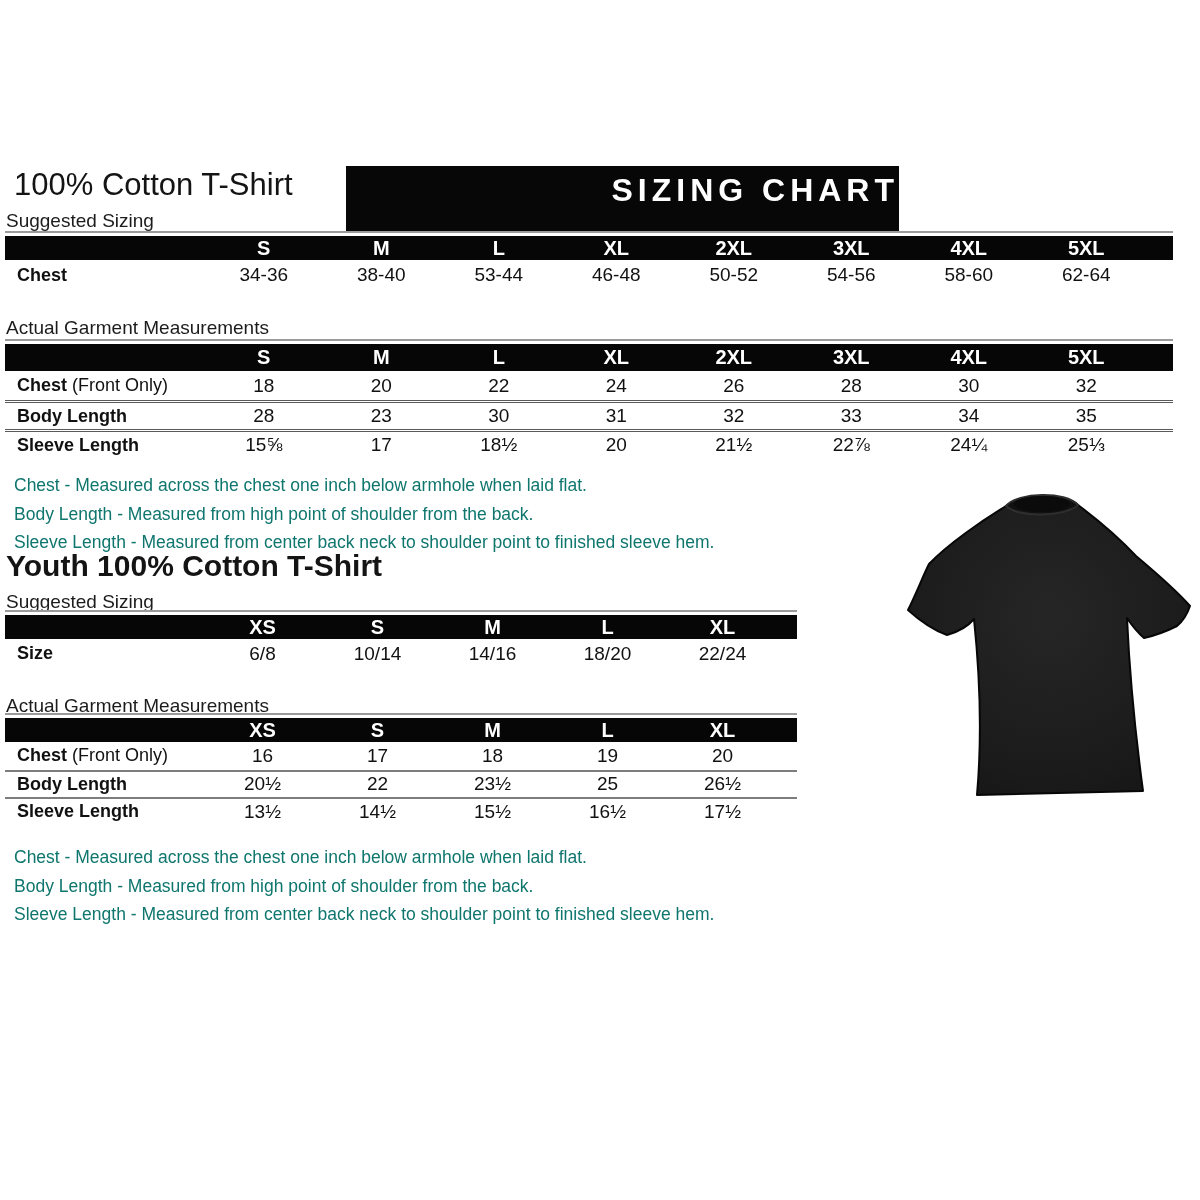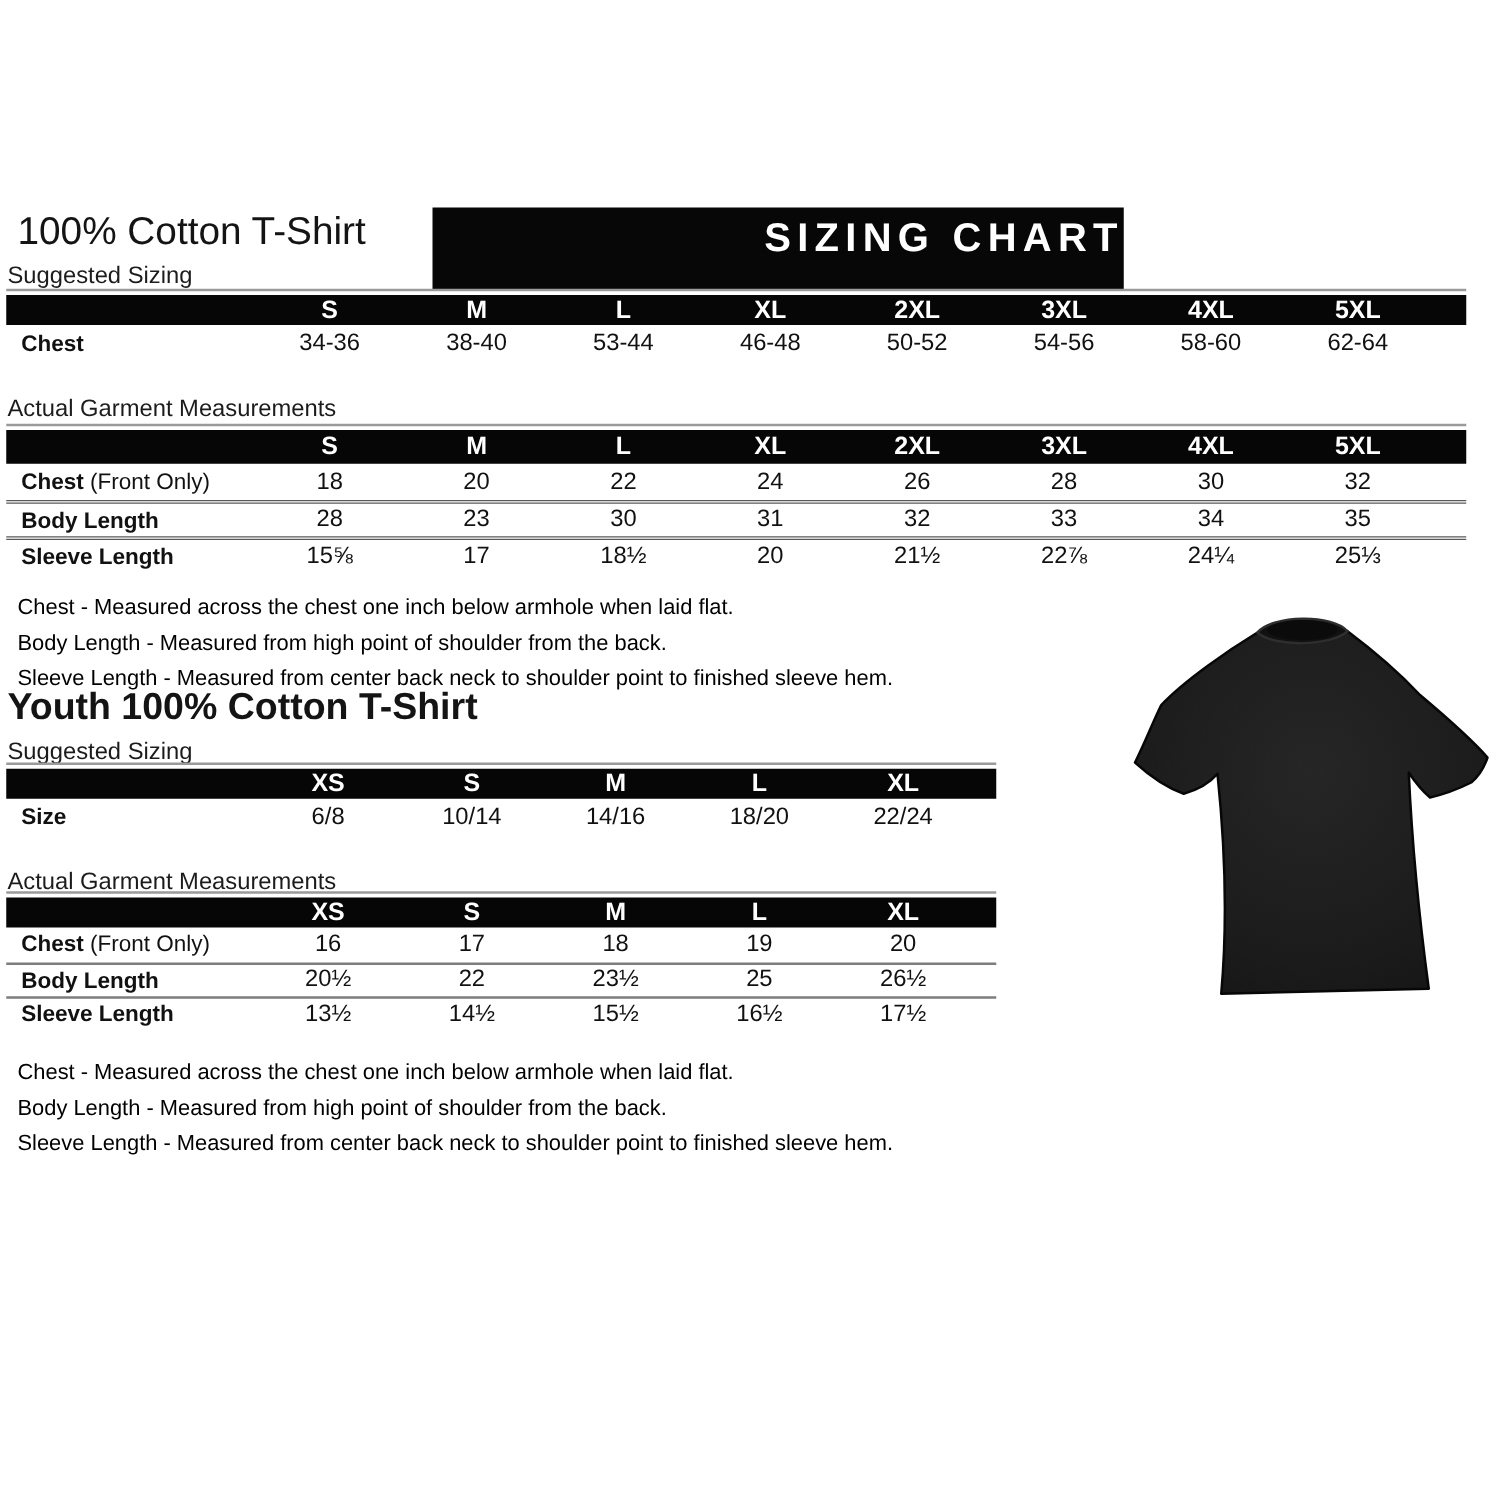--- a/index.html
+++ b/index.html
@@ -37,21 +37,21 @@
   .lab .sfx { font-weight:normal; }
   .t-col, .t-val { width:var(--col); text-align:center; }
   .sep-double .t-row + .t-row { border-top:3px double #5a5a5a; }
   .sep-solid  .t-row + .t-row { border-top:2px solid #7d7d7d; }
 
   .adult-tbl { --lab:200px; --col:117.5px; width:1168px; }
   .youth-tbl { --lab:200px; --col:115px;  width:792px;  }
   .bh-sm { --bh:24px; } .bh-md { --bh:27px; }
   .rh-lg { --rh:30px; } .rh-md { --rh:29px; } .rh-sm { --rh:27.5px; }
 
-  .notes { font-size:17.5px; line-height:28.5px; color:#000000; white-space:nowrap; }
+  .notes { font-size:17.5px; line-height:28.5px; color:#0f766e; white-space:nowrap; }
 
   .tshirt-box { width:305px; height:340px; }
 </style>
 </head>
 <body>
 
 <div id="canvas">
 
   <div class="abs h1" style="left:14px; top:167px;">100% Cotton T-Shirt</div>
 

